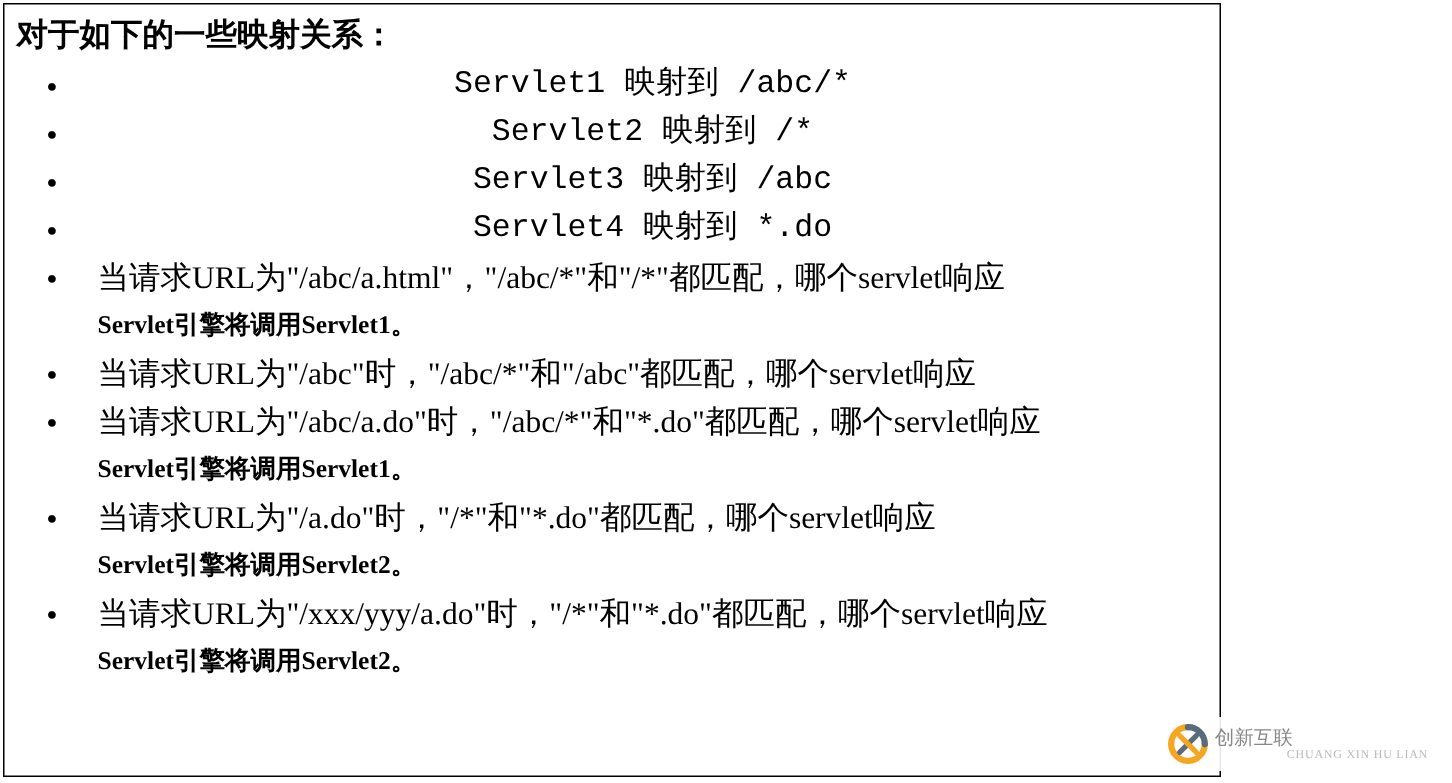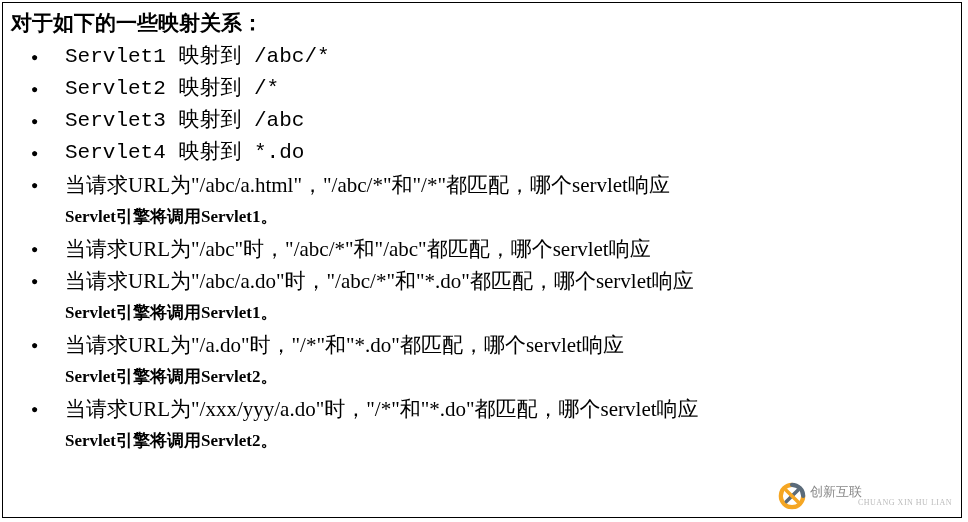--- a/index.html
+++ b/index.html
@@ -10,21 +10,21 @@
     body {
       width: 968px;
       height: 522px;
       background: #ffffff;
       position: relative;
       font-family: "SimSun", "宋体", serif;
       overflow: hidden;
     }
     .document-box {
       border: 1px solid #000;
-      width: 960px;
+      width: 812px;
       margin: 2px;
       padding: 4px 8px 4px 8px;
       height: 516px;
       overflow: hidden;
     }
     .heading {
       font-size: 21px;
       font-weight: bold;
       line-height: 32px;
       margin-bottom: 2px;
@@ -40,20 +40,21 @@
       align-items: flex-start;
     }
     .bullet-marker {
       flex-shrink: 0;
       width: 34px;
       font-size: 12px;
       line-height: 32px;
     }
     .bullet-content {
       flex: 1;
+      text-align: center;
     }
     .mono {
       font-family: "Courier New", monospace;
       letter-spacing: 0;
     }
     .question-list {
       list-style: none;
       padding-left: 20px;
     }
     .question-item {

